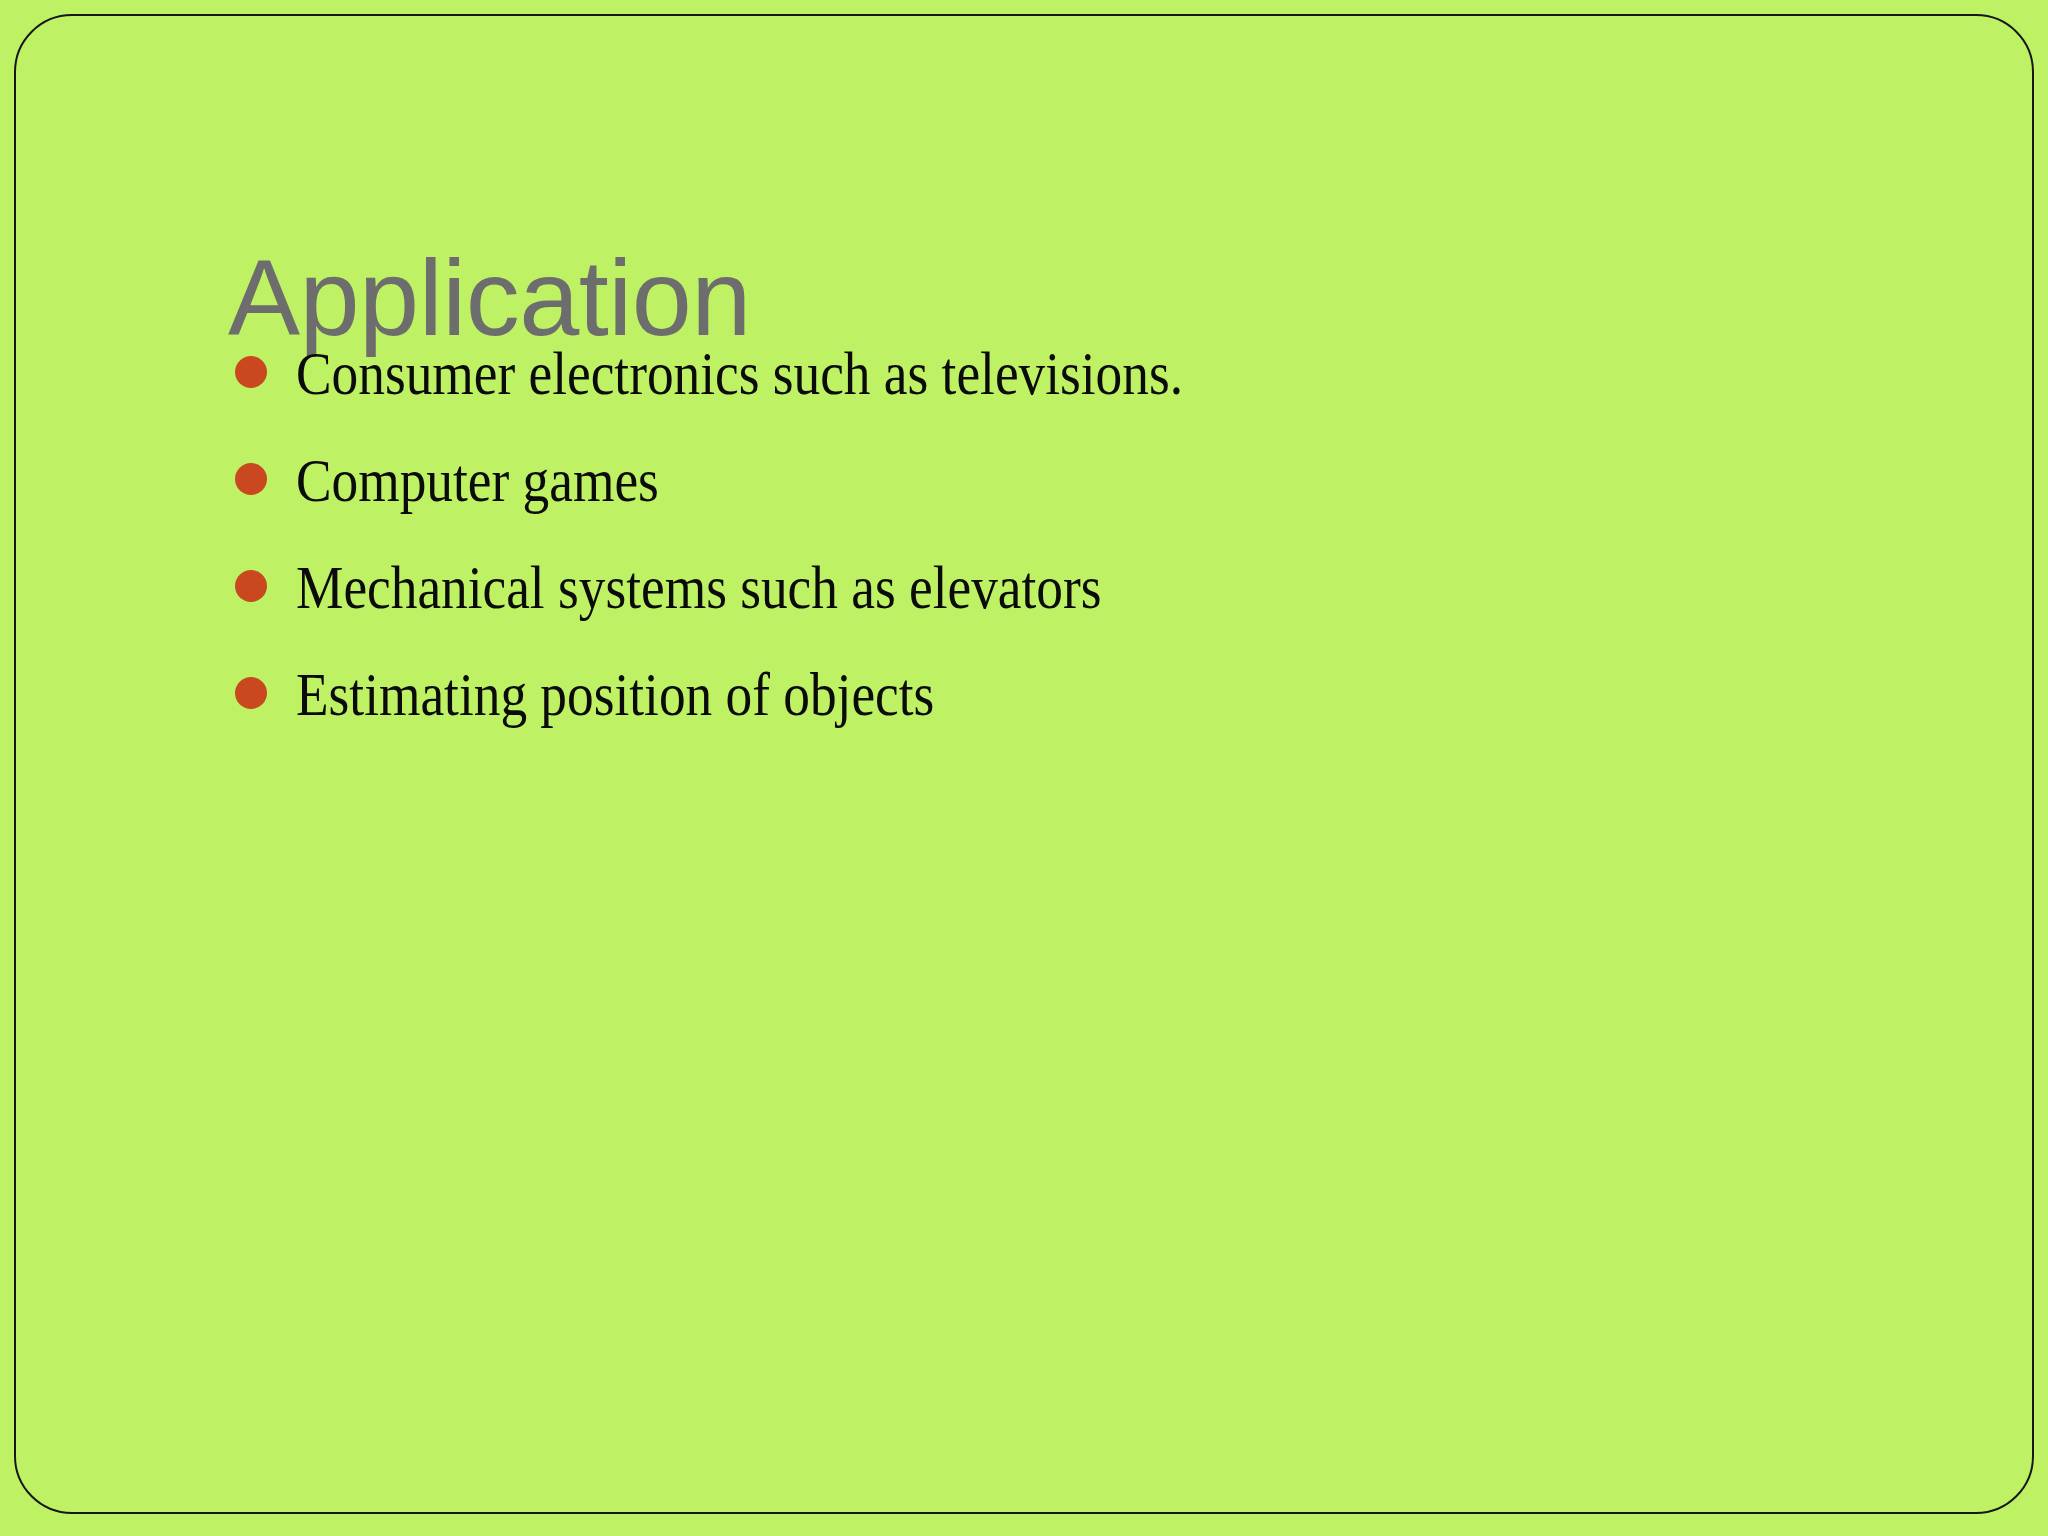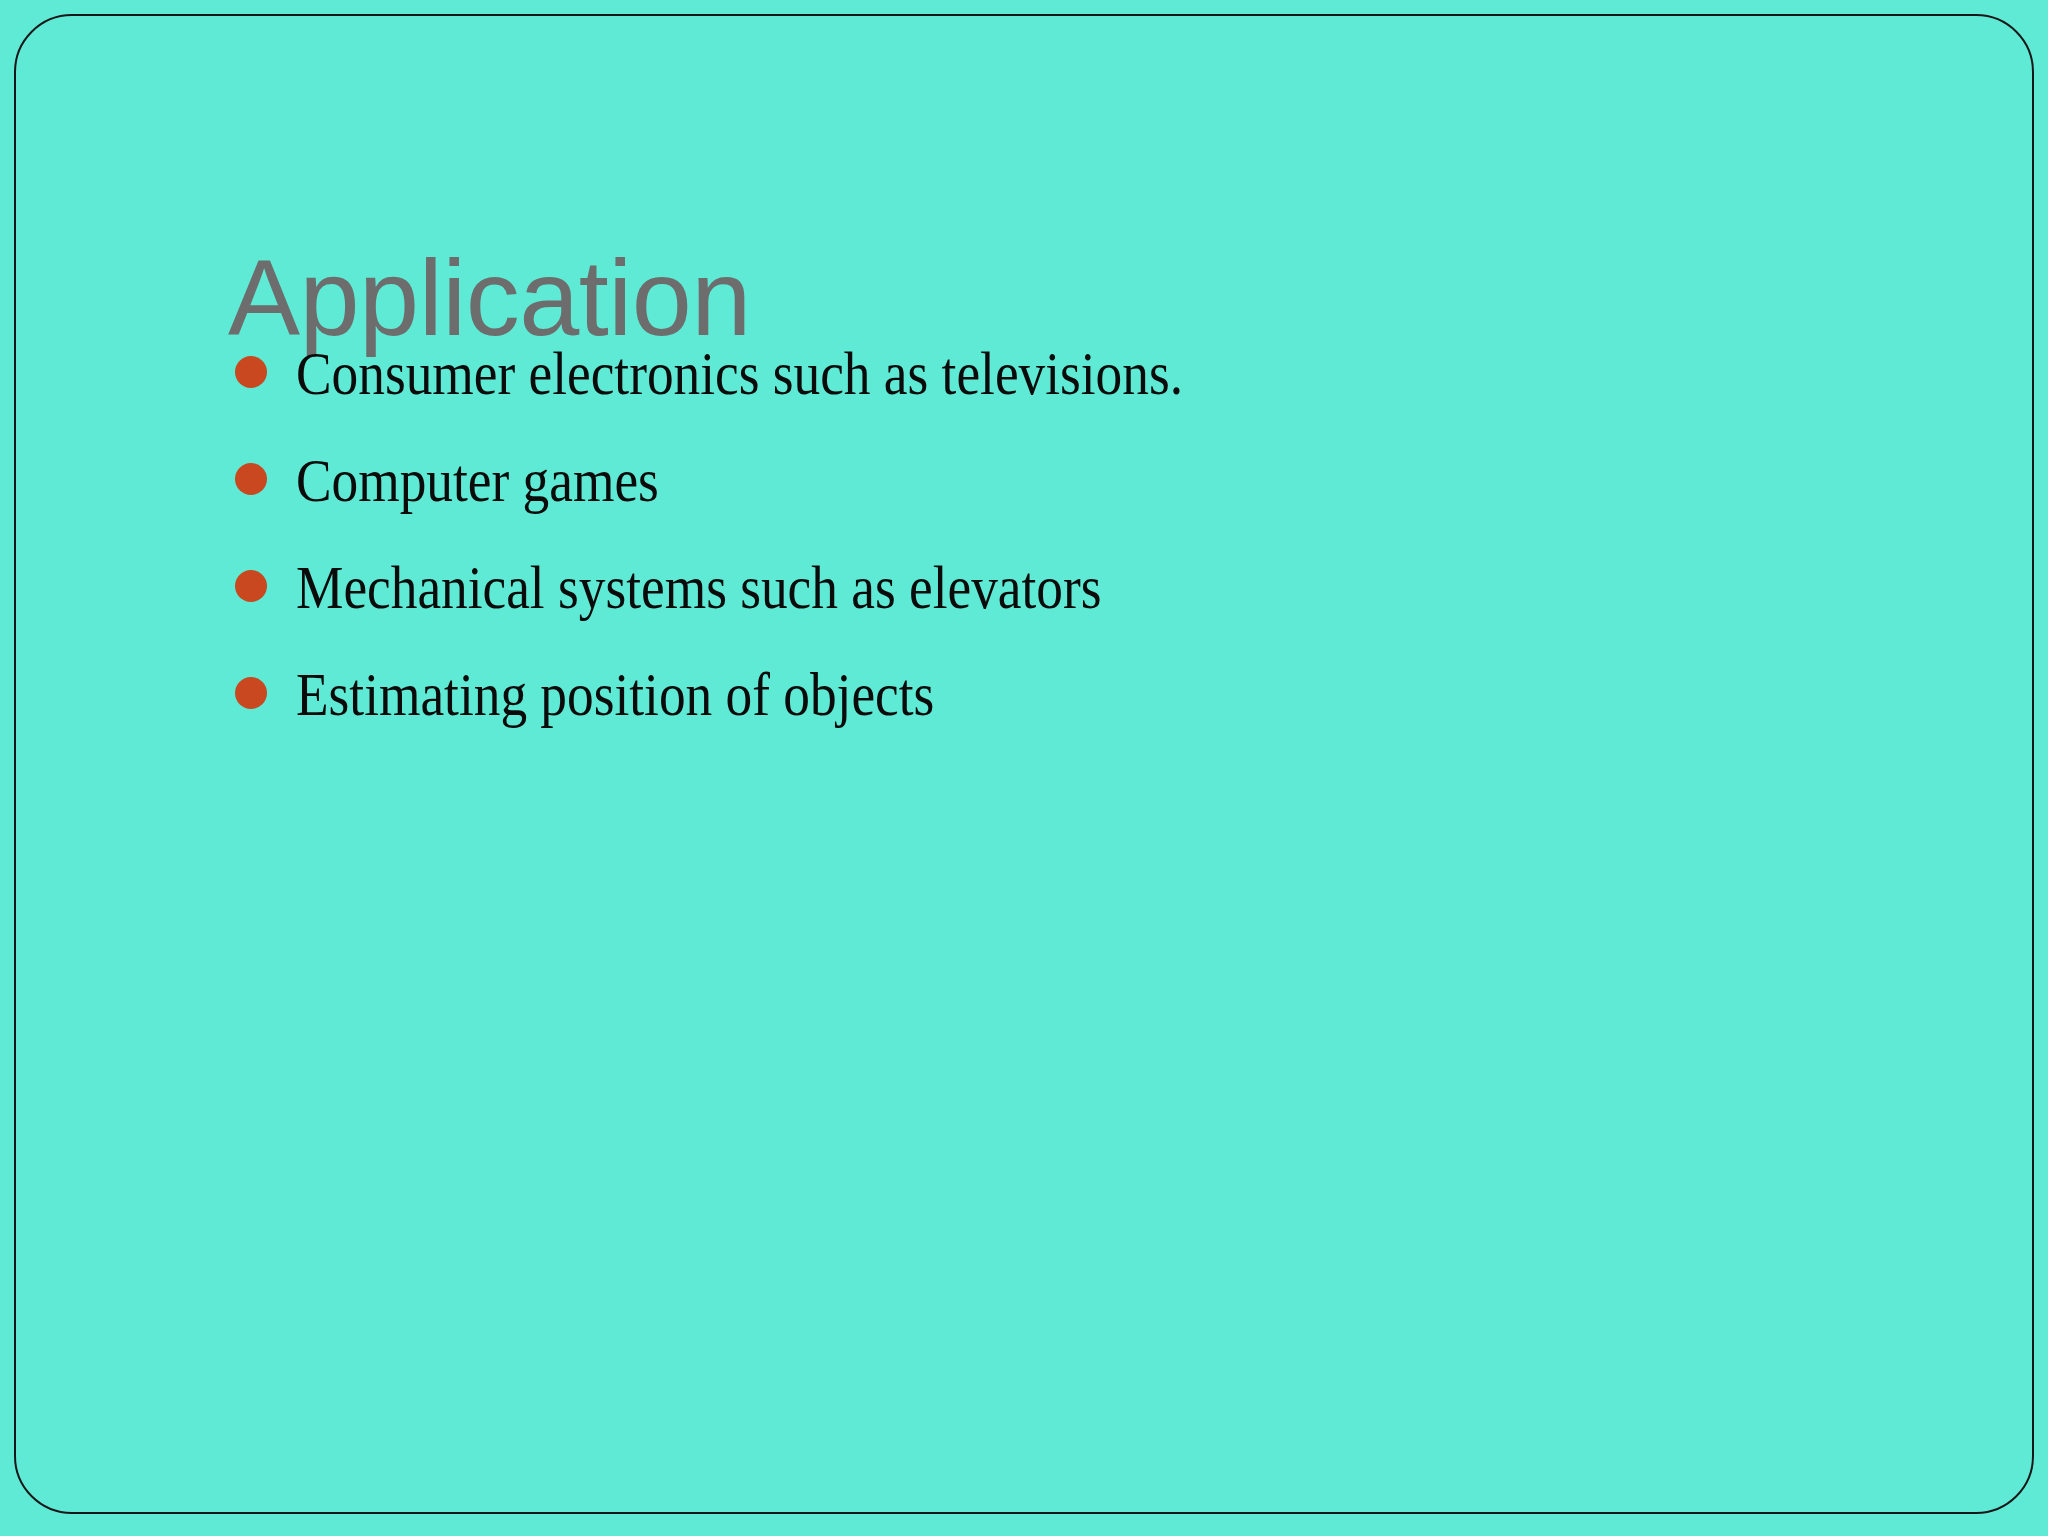--- a/index.html
+++ b/index.html
@@ -93,21 +93,21 @@
     white-space: nowrap;
     transform: scaleX(0.86);
     transform-origin: left top;
     display: inline-block;
     padding-top: 2px;
   }
 </style>
 </head>
 <body style="background: rgb(255, 255, 255);">
 
-<div id="slide" style="background: #5eead4;">
+<div id="slide" style="background: #bef264;">
 
   <div id="slide-frame" style="border-color: rgb(23, 23, 26);"></div>
 
   <div id="slide-body">
 
     <h1 id="slide-title" style="color: rgb(109, 109, 109);">Application</h1>
 
     <ul id="bullet-list">
 
       <li class="bullet-item">

